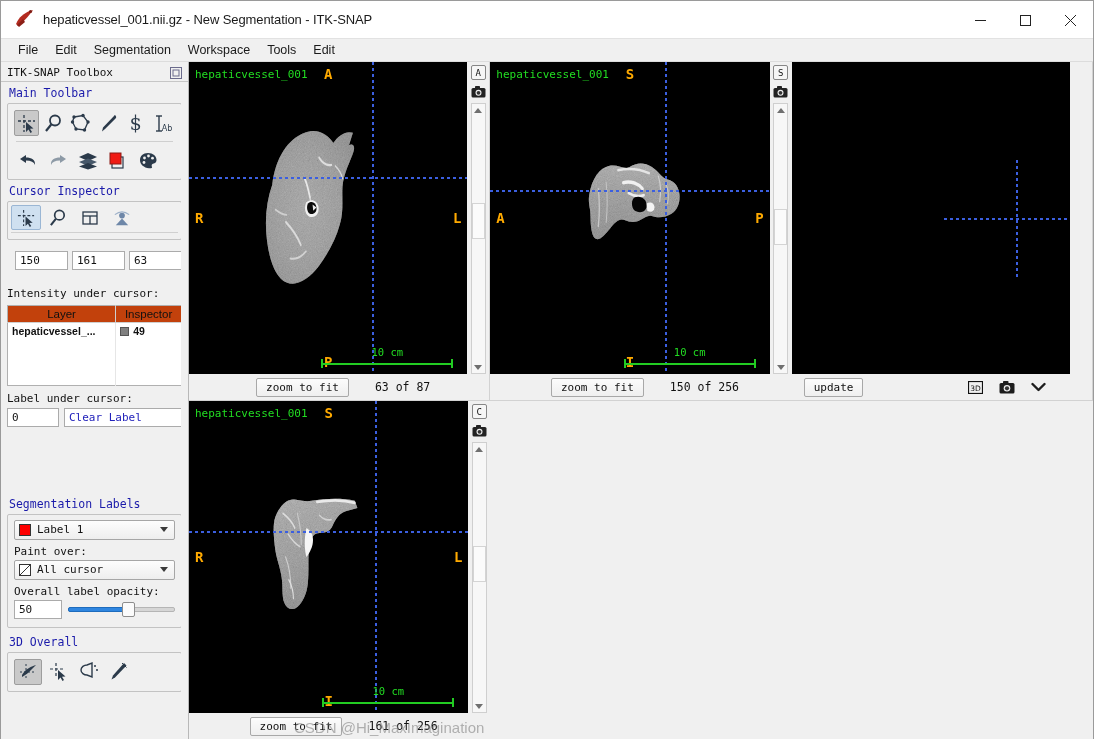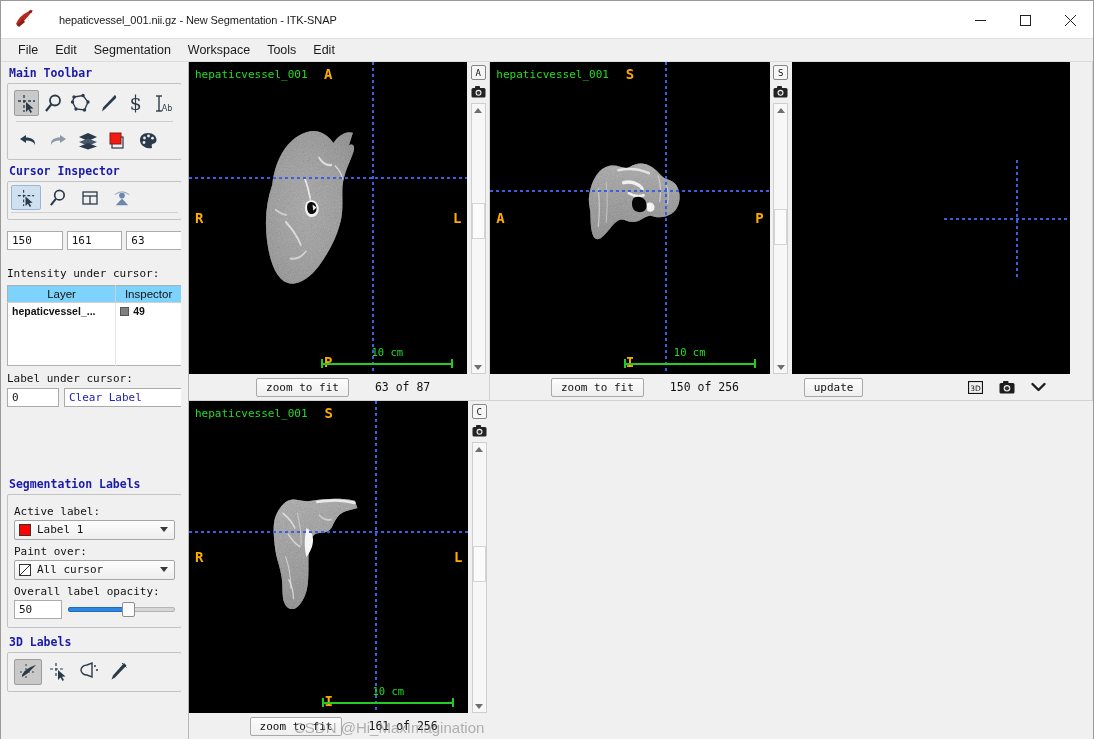--- a/index.html
+++ b/index.html
@@ -18,21 +18,21 @@
 
   
   .titlebar {
     height: 38px; display: flex; align-items: center;
     background: #ffffff; border-bottom: 1px solid #e2e2e2;
     position: relative;
   }
   .app-icon { width: 26px; height: 24px; margin-left: 12px; position: relative; }
   .app-icon svg { display:block; }
   .title-text {
-    font-size: 11px; color: #1a1a1a; margin-left: 20px;
+    font-size: 13px; color: #1a1a1a; margin-left: 4px;
     white-space: nowrap; letter-spacing: -0.1px;
   }
   .wincontrols { position: absolute; right: 0; top: 0; height: 38px; display: flex; }
   .wincontrol {
     width: 45px; height: 38px; display: flex; align-items: center; justify-content: center;
     font-size: 13px; color: #222;
   }
 
   
   .menubar {
@@ -58,52 +58,52 @@
   .tb-header {
     display: flex; align-items: center; justify-content: space-between;
     padding: 4px 6px 2px 6px;
     border-bottom: 1px solid #c6c6c6;
     background: #f0f0f0; height: 20px;
   }
   .tb-header-title { font-size: 11px; color: #111; font-family:"DejaVu Sans Mono", monospace; }
   .popout-icon { width: 12px; height: 12px; }
   .section-title {
     font-family: "DejaVu Sans Mono", monospace;
-    font-size: 11.5px; font-weight: bold; color: #1a1aaa;
+    font-size: 11.5px; font-weight: normal; color: #1a1aaa;
     padding: 4px 0 3px 8px;
   }
   .group-box {
     border: 1px solid #c3c3c3; background: #f0f0f0;
     margin: 0 6px; border-radius: 2px; padding: 4px 4px;
   }
   .icon-row { display: flex; align-items: center; gap: 2px; padding: 2px 2px; }
   .tool-btn {
     width: 28px; height: 26px; display:flex; align-items:center; justify-content:center;
     border: 1px solid transparent; border-radius:2px;
   }
   .tool-btn.active { background: #c9c9c9; border: 1px solid #9d9d9d; }
   .tool-sep { height:1px; background:#cfcfcf; margin: 3px 4px; }
 
   .ci-box { border:1px solid #c3c3c3; background:#f0f0f0; margin:0 6px; border-radius:2px; padding: 3px 3px 6px 3px;}
   .ci-tabs { display:flex; gap:2px; border-bottom:1px solid #d0d0d0; padding-bottom:2px; }
   .ci-tab { width:30px;height:25px;display:flex;align-items:center;justify-content:center;border-radius:2px;}
   .ci-tab.active { background:#cfe0f0; border:1px solid #9ab6d4; }
 
   .field-label { font-size:11px; color:#111; font-family:"DejaVu Sans Mono",monospace; padding: 6px 0 3px 6px; }
-  .coord-row { display:flex; gap:4px; padding: 11px 6px; }
+  .coord-row { display:flex; gap:4px; padding: 11px 6px; margin-left: 8px; }
   .txtbox {
     background:#fff; border:1px solid #ababab; height:19px; font-size:11px;
     font-family:"DejaVu Sans Mono",monospace; color:#111; padding:1px 4px;
     display:flex; align-items:center;
   }
   .coord-row .txtbox { flex:1; }
 
   table.layer-table { width: calc(100% - 12px); margin: 2px 6px 0 6px; border-collapse: collapse; background:#fff; border:1px solid #b0b0b0;}
   table.layer-table th {
-    background:#7dd3fc; border-right:1px solid #cfcfcf; border-bottom:1px solid #cfcfcf;
+    background:#c2410c; border-right:1px solid #cfcfcf; border-bottom:1px solid #cfcfcf;
     font-size:11.5px; font-weight:normal; color:#111; padding:2px 4px;
     font-family:"Liberation Sans", sans-serif;
     margin-top:24px;
   }
   table.layer-table td {
     font-size:10.5px; padding:2px 4px; color:#111; border-right:1px solid #e6e6e6;
     font-family:"Liberation Sans", sans-serif; font-weight:bold;
   }
   .layer-blank { height: 46px; background:#fff; }
   .swatch-sm { display:inline-block; width:9px;height:9px;background:#808080;border:1px solid #555; vertical-align:-1px; margin-right:4px;}
@@ -240,20 +240,29 @@
     <div class="menu-item">Segmentation</div>
     <div class="menu-item">Workspace</div>
     <div class="menu-item">Tools</div>
     <div class="menu-item">Edit</div>
   </div>
 
   <div class="body">
 
     <div class="leftpanel">
 
+      <div class="tb-header">
+        <div class="tb-header-title">ITK-SNAP Toolbox</div>
+        <div class="popout-icon">
+          <svg width="12" height="12" viewBox="0 0 12 12">
+            <rect x="0.5" y="0.5" width="11" height="11" fill="none" stroke="#6b6b8c" stroke-width="1"></rect>
+            <rect x="3" y="3" width="6" height="6" fill="none" stroke="#6b6b8c" stroke-width="1"></rect>
+          </svg>
+        </div>
+      </div>
 
       <div class="section-title">Main Toolbar</div>
 
       <div class="group-box">
         <div class="icon-row">
           <div class="tool-btn active">
             <svg width="21" height="21" viewBox="0 0 21 21">
               <line x1="2" y1="8" x2="19" y2="8" stroke="#2b3a4a" stroke-width="1.3" stroke-dasharray="3,2"></line>
               <line x1="8" y1="2" x2="8" y2="19" stroke="#2b3a4a" stroke-width="1.3" stroke-dasharray="3,2"></line>
               <path d="M10 9 L10 19 L12.5 16.5 L14.5 20 L16 19 L14 15.8 L17.5 15.5 Z" fill="#2b3a4a"></path>
@@ -396,21 +405,20 @@
       <div class="field-label">Label under cursor:</div>
       <div class="label-row">
         <div class="txtbox num">0</div>
         <div class="txtbox name">Clear Label</div>
       </div>
 
       <div style="height:66px;"></div>
 
       <div class="section-title">Segmentation Labels</div>
       <div class="group-box" style="padding:5px 4px 8px 4px;">
-        <div class="mini-label" style="padding-left:2px;">Active label:</div>
         <div class="combo" style="margin:0 2px;">
           <span class="sw" style="background:#ff0000;"></span>
           <span>Label 1</span>
           <span class="arrow"></span>
         </div>
         <div class="mini-label" style="padding-left:2px;">Paint over:</div>
         <div class="combo" style="margin:0 2px;">
           <span class="sw" style="background:#fff;position:relative;overflow:hidden;">
             <svg width="10" height="10" viewBox="0 0 10 10" style="position:absolute;left:0;top:0;">
                 <line x1="0" y1="10" x2="10" y2="0" stroke="#333" stroke-width="1"></line>
@@ -423,21 +431,21 @@
         <div class="opacity-row" style="padding:0 2px;">
           <div class="txtbox">50</div>
           <div class="slider">
             <div class="track"></div>
             <div class="fill"></div>
             <div class="knob"></div>
           </div>
         </div>
       </div>
 
-      <div class="section-title" style="padding-top:7px;">3D Labels</div>
+      <div class="section-title" style="padding-top:7px;">3D Overall</div>
       <div class="group-box">
         <div class="icon-row">
           <div class="tool-btn active">
             <svg width="21" height="21" viewBox="0 0 21 21">
               <path d="M4 14 C7 8, 14 5, 18 4 L14 8 C11 11, 8 14, 4 16 Z" fill="#2b3a4a"></path>
               <line x1="2" y1="11" x2="16" y2="11" stroke="#2b3a4a" stroke-width="1" stroke-dasharray="2,2"></line>
               <line x1="8" y1="3" x2="8" y2="19" stroke="#2b3a4a" stroke-width="1" stroke-dasharray="2,2"></line>
             </svg>
           </div>
           <div class="tool-btn">

